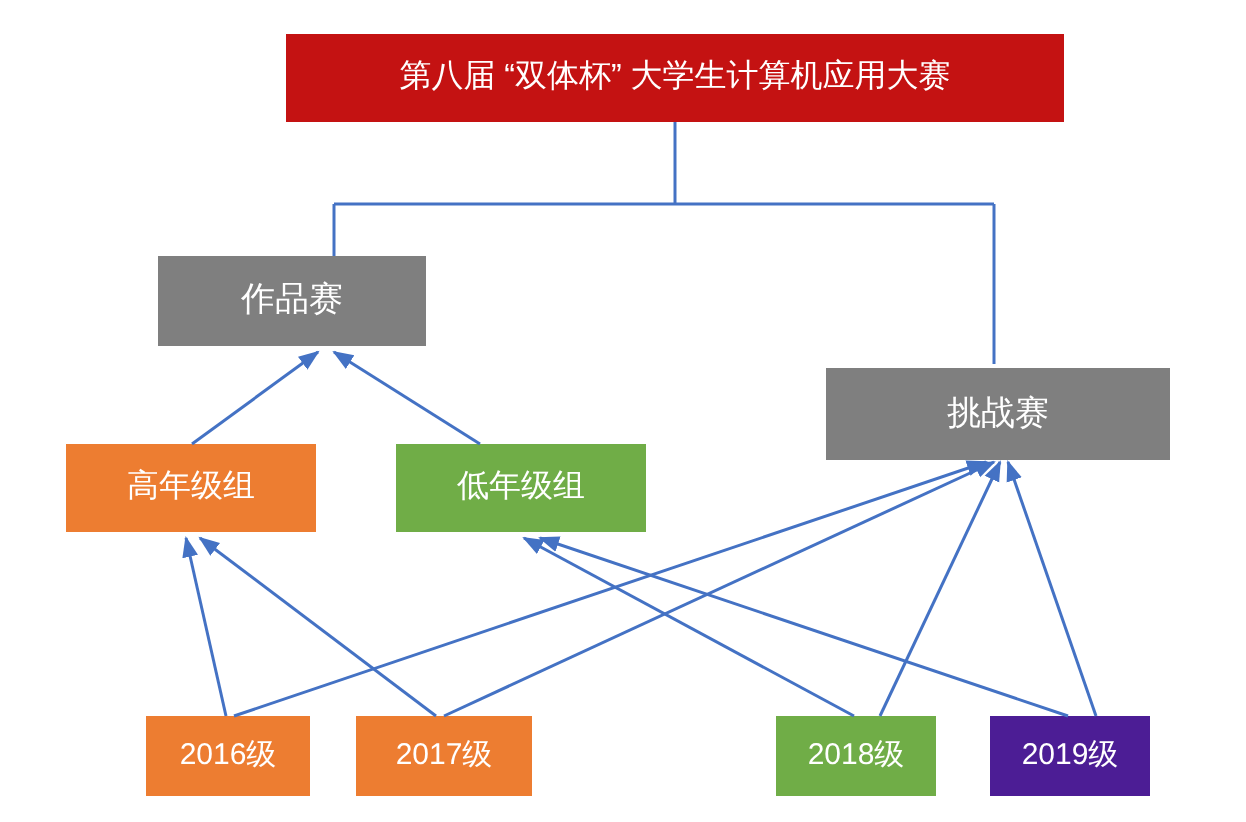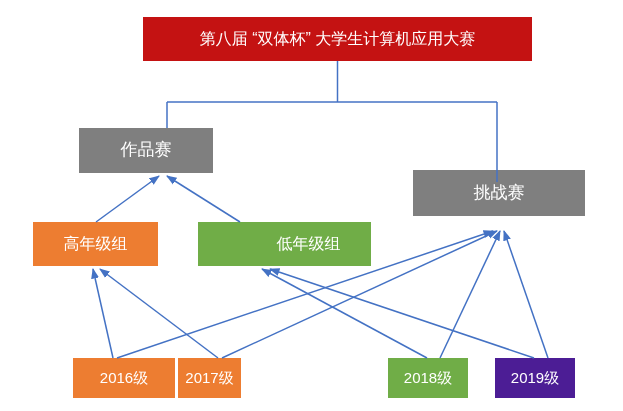--- a/index.html
+++ b/index.html
@@ -31,42 +31,41 @@
     background: #C41212;
     font-size: 16px;
     font-weight: normal;
   }
   #node-works {
     left: 79px; top: 128px; width: 134px; height: 45px;
     background: #7F7F7F;
     font-size: 17px;
   }
   #node-challenge {
-    left: 413px; top: 170px; width: 172px; height: 46px;
+    left: 413px; top: 184px; width: 172px; height: 46px;
     background: #7F7F7F;
     font-size: 17px;
   }
   #node-senior {
     left: 33px; top: 222px; width: 125px; height: 44px;
     background: #ED7D31;
     font-size: 16px;
   }
   #node-junior {
     left: 198px; top: 222px; width: 125px; height: 44px;
     background: #70AD47;
     font-size: 16px;
-    padding-left: 48px;
   }
   #node-g2016 {
-    left: 73px; top: 358px; width: 102px; height: 40px;
+    left: 73px; top: 358px; width: 82px; height: 40px;
     background: #ED7D31;
     font-size: 15px;
   }
   #node-g2017 {
-    left: 178px; top: 358px; width: 63px; height: 40px;
+    left: 178px; top: 358px; width: 88px; height: 40px;
     background: #ED7D31;
     font-size: 15px;
   }
   #node-g2018 {
     left: 388px; top: 358px; width: 80px; height: 40px;
     background: #70AD47;
     font-size: 15px;
   }
   #node-g2019 {
     left: 495px; top: 358px; width: 80px; height: 40px;

